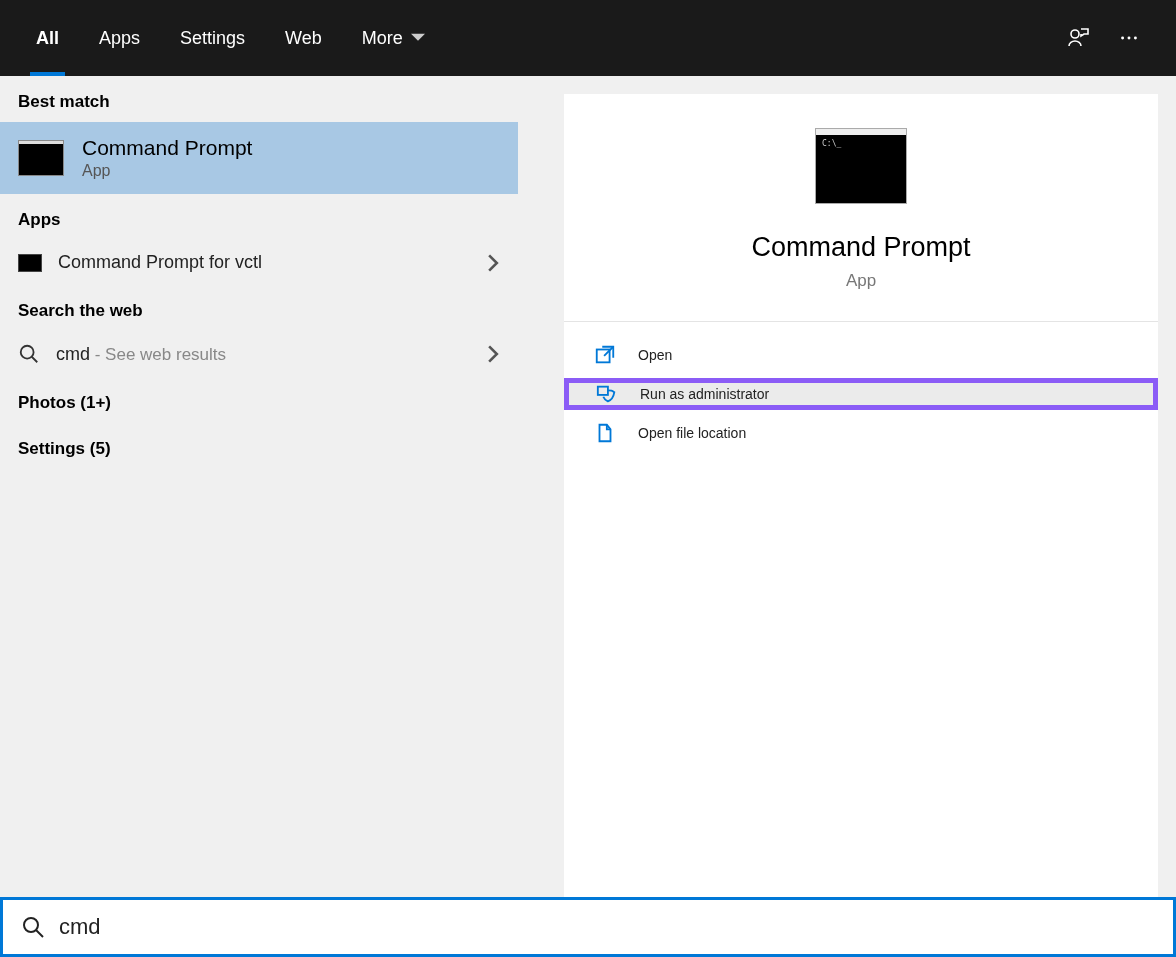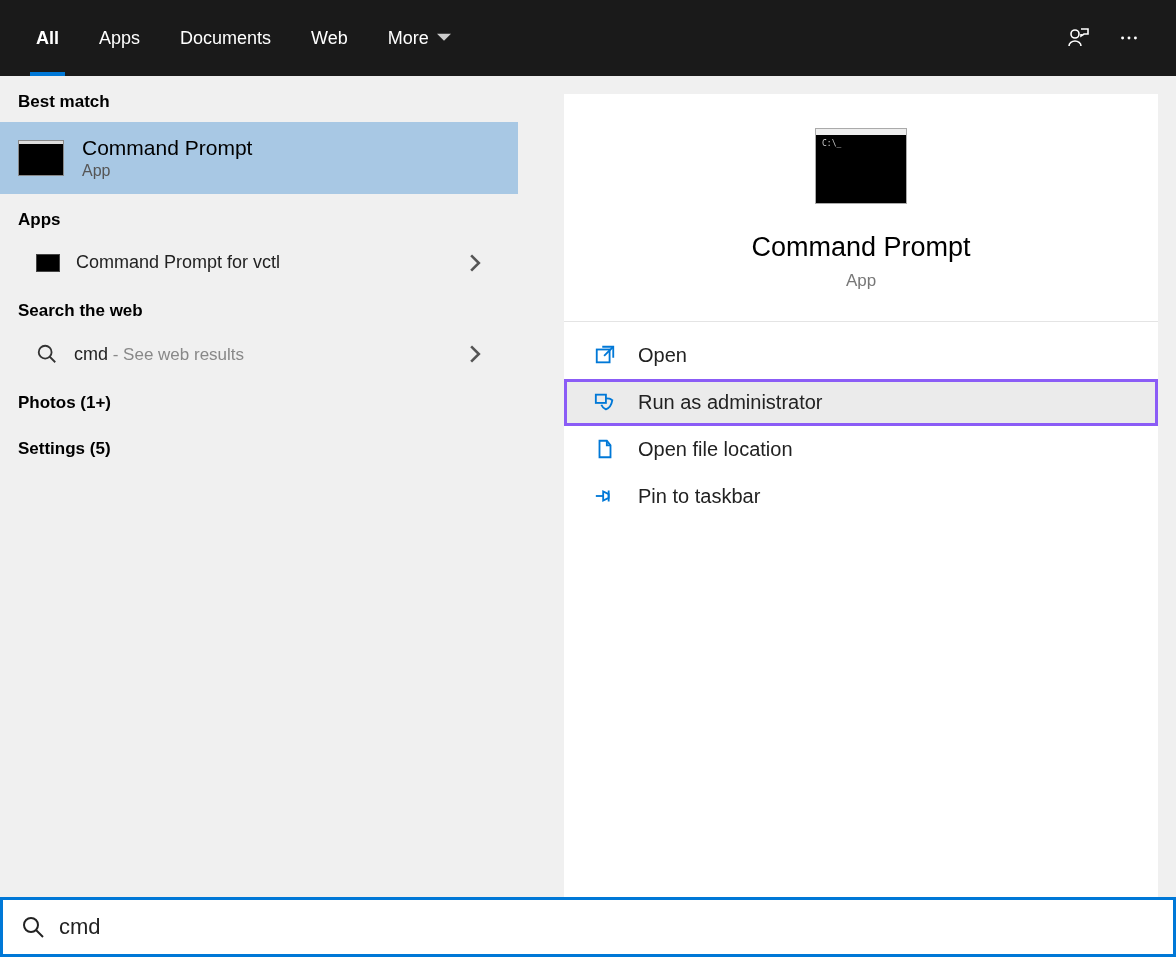--- a/index.html
+++ b/index.html
@@ -76,21 +76,21 @@
     position: relative;
   }
   .cmd-thumb::before {
     content: "";
     position: absolute; top:0;left:0;right:0;height:3px;background:#ddd;
   }
   .bm-text .title { font-size: 21px; color: #000; }
   .bm-text .sub { font-size: 16px; color: #555; margin-top:2px;}
   .list-row {
     display: flex; align-items: center;
-    padding: 12px 36px;
+    padding: 12px 18px;
     gap: 16px;
     cursor: pointer;
     font-size: 18px; color:#222;
   }
   .list-row .grow { flex:1; }
   .chev { color:#555; }
   .sq-icon { width:24px;height:18px;background:#000;border:1px solid #444;}
   .mag { width:22px;height:22px; }
   .web-sub { color:#888; font-size:17px;}
   .right {
@@ -115,28 +115,28 @@
   .big-thumb::before {
     content:""; position:absolute;top:0;left:0;right:0;height:6px;background:#eee;
   }
   .big-thumb::after{
     content:"C:\\_"; position:absolute; top:10px; left:6px; color:#ccc; font-size:8px; font-family:monospace;
   }
   .detail-title { font-size: 27px; font-weight: 400; color:#000;}
   .detail-sub { font-size: 17px; color:#777; margin-top:8px;}
   .actions { padding: 10px 0; }
   .action {
-    display:flex; align-items:flex-start;
+    display:flex; align-items:center;
     padding: 12px 30px;
     gap: 22px;
-    font-size: 20px; color:#222;
+    font-size: 14px; color:#222;
     cursor:pointer;
   }
   .action.hover { background:#ebebeb;}
-  .action.highlight { border: 3px solid #8b5cf6; padding: 9px 27px;}
+  .action.highlight { border: 5px solid #8b5cf6; padding: 0 27px;}
   .action-icon { width:22px; height:22px; color:#0078d7; flex-shrink:0;}
   .searchbar {
     position: absolute; bottom:0; left:0; right:0;
     height: 60px;
     border: 3px solid #0078d7;
     background:#fff;
     display:flex; align-items:center;
     padding: 0 18px;
     gap: 14px;
   }
@@ -146,21 +146,21 @@
   }
   svg { display:block; }
 </style>
 </head>
 <body>
 
 <div class="topbar">
   <div class="tabs">
     <div class="tab active">All</div>
     <div class="tab">Apps</div>
-    <div class="tab">Documents</div>
+    <div class="tab">Settings</div>
     <div class="tab">Web</div>
     <div class="tab more">
       <span>More</span>
       <svg width="14" height="14" viewBox="0 0 10 10">
           <path d="M0 2 L5 7 L10 2 Z" fill="#ccc"></path>
         </svg>
     </div>
   </div>
   <div class="top-right">
     <span class="icon-btn">
@@ -254,30 +254,20 @@
         </div>
         <div class="action">
           <span class="action-icon">
             <svg width="22" height="22" viewBox="0 0 24 24" fill="none" stroke="#0078d7" stroke-width="2">
                 <path d="M6 3h8l4 5v13H6z"></path>
                 <path d="M14 3v5h4"></path>
               </svg>
           </span>
           <span>Open file location</span>
         </div>
-        <div class="action">
-          <span class="action-icon">
-            <svg width="22" height="22" viewBox="0 0 24 24" fill="none" stroke="#0078d7" stroke-width="2">
-                <line x1="2" y1="12" x2="10" y2="12"></line>
-                <path d="M10 7v10l6-3v-4z"></path>
-                <line x1="16" y1="6" x2="16" y2="18"></line>
-              </svg>
-          </span>
-          <span>Pin to taskbar</span>
-        </div>
       </div>
     </div>
   </div>
 </div>
 
 <div class="searchbar">
   <span>
     <svg width="24" height="24" viewBox="0 0 24 24" fill="none" stroke="#222" stroke-width="2">
         <circle cx="10" cy="10" r="7"></circle>
         <line x1="15" y1="15" x2="22" y2="22"></line>

